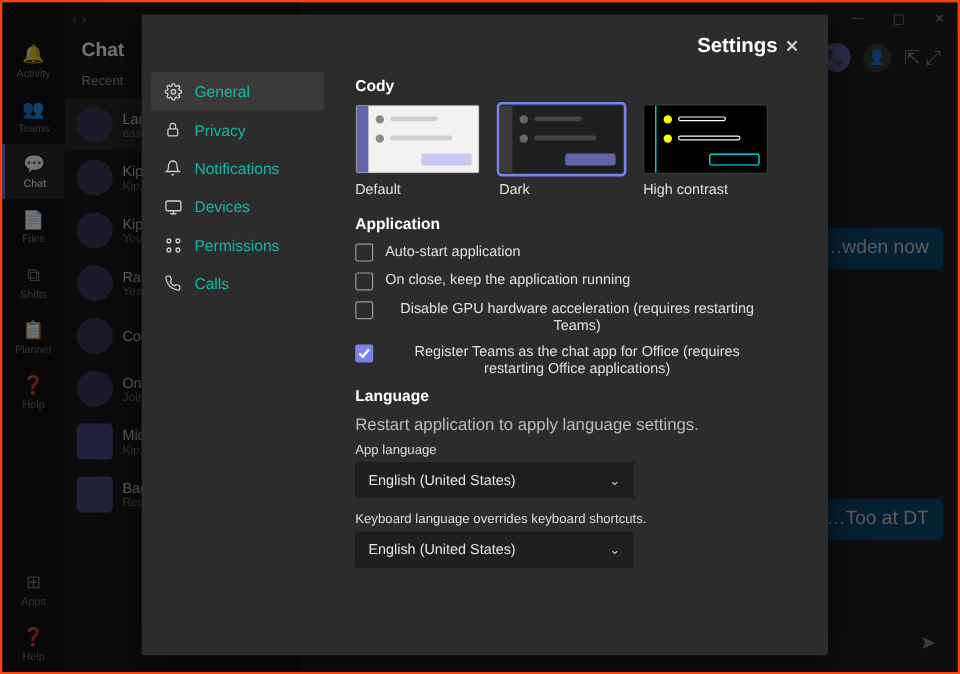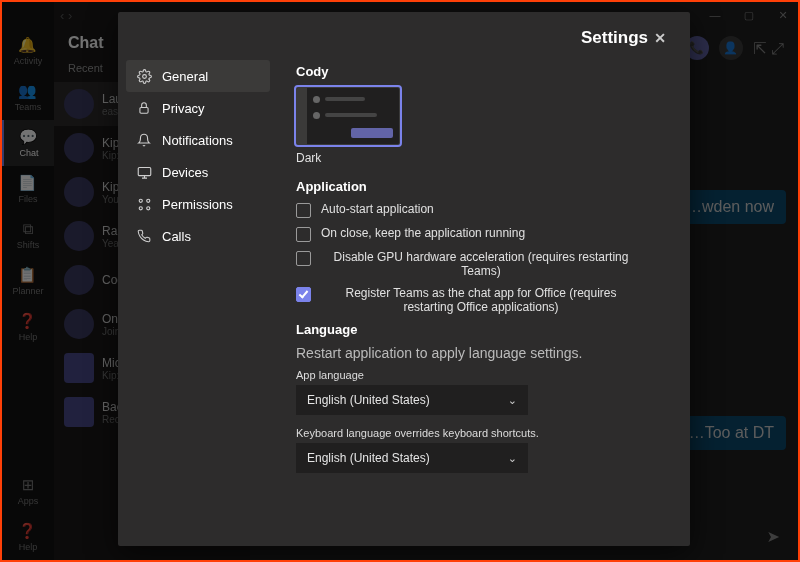--- a/index.html
+++ b/index.html
@@ -28,21 +28,21 @@
 .pill.purple{background:#6264a7;}
 .bubble{background:#0c4a6e;color:#ccc;font-size:16px;border-radius:4px;padding:8px 12px; margin:6px 0; max-width:220px;}
 .send{position:absolute; right:18px; bottom:14px; color:#888; font-size:16px;}
 .dim { position:absolute; inset:0; background:rgba(0,0,0,.55); z-index:5; }
 
 .dialog { position:absolute; left:116px; top:10px; width:572px; height:534px; background:#2d2c2c; z-index:10; color:#e5e5e5; box-shadow:0 8px 30px rgba(0,0,0,.6); border-radius:2px; display:flex; flex-direction:column;}
 .dlg-head { padding:14px 18px 8px; font-size:17px; font-weight:600; color:#fff; display:flex; justify-content:flex-end; align-items:center; }
 .dlg-head .xbtn{width:24px;height:24px;display:flex;align-items:center;justify-content:center;color:#ccc;font-size:14px;cursor:pointer;}
 .dlg-body{display:flex; flex:1; overflow:hidden;}
 .dlg-side{width:160px; padding:2px 8px 8px;}
-.side-item{display:flex; align-items:center; gap:10px; height:32px; padding:0 10px; border-radius:3px; font-size:13px; color:#ffffff; cursor:pointer;}
+.side-item{display:flex; align-items:center; gap:10px; height:32px; padding:0 10px; border-radius:3px; font-size:13px; color:#14b8a6; cursor:pointer;}
 .side-item.sel{background:#3b3a39;}
 .side-item .sic{width:16px;display:flex;justify-content:center;color:#cfcfcf;}
 .dlg-main{flex:1; padding:2px 18px 12px; overflow:auto;}
 .sect-h{font-size:13px; font-weight:700; color:#fff; margin:4px 0 8px;}
 .sect-sub{font-size:14px; color:#bbb; margin-bottom:8px;}
 .themes{display:flex; gap:16px; margin-bottom:14px;}
 .theme{width:104px; cursor:pointer;}
 .theme .thumb{width:104px; height:58px; border-radius:2px; border:1px solid #3a3a3a; overflow:hidden; position:relative;}
 .theme .caption{font-size:12px; color:#e0e0e0; text-align:left; padding-top:6px;}
 .theme.sel .thumb{outline:2px solid #7b83eb;}
@@ -255,31 +255,53 @@
               <path d="M22 16.92v3a2 2 0 01-2.18 2 19.8 19.8 0 01-8.63-3.07 19.5 19.5 0 01-6-6A19.8 19.8 0 012.12 4.18 2 2 0 014.11 2h3a2 2 0 012 1.72c.12.96.34 1.9.66 2.81a2 2 0 01-.45 2.11L8.09 9.91a16 16 0 006 6l1.27-1.27a2 2 0 012.11-.45c.91.32 1.85.54 2.81.66A2 2 0 0122 16.92z"></path>
             </svg>
           </span>
         <span>Calls</span>
       </div>
     </div>
 
     <div class="dlg-main">
       <div class="sect-h">Cody</div>
       <div class="themes">
+        <div class="theme">
+          <div class="thumb" style="background:#f3f2f1;">
+            <div class="lbar" style="background:#6264a7;"></div>
+            <div class="dot" style="left:16px;top:8px;background:#8a8a8a;"></div>
+            <div class="item" style="left:28px;top:9px;width:40px;background:#cfcfcf;"></div>
+            <div class="dot" style="left:16px;top:24px;background:#8a8a8a;"></div>
+            <div class="item" style="left:28px;top:25px;width:52px;background:#cfcfcf;"></div>
+            <div class="msg" style="right:6px;bottom:6px;width:42px;background:#c7c9f0;"></div>
+          </div>
+          <div class="caption">Default</div>
+        </div>
         <div class="theme sel">
           <div class="thumb" style="background:#201f1f;">
             <div class="lbar" style="background:#3b3a39;"></div>
             <div class="dot" style="left:16px;top:8px;background:#666;"></div>
             <div class="item" style="left:28px;top:9px;width:40px;background:#444;"></div>
             <div class="dot" style="left:16px;top:24px;background:#666;"></div>
             <div class="item" style="left:28px;top:25px;width:52px;background:#444;"></div>
             <div class="msg" style="right:6px;bottom:6px;width:42px;background:#6264a7;"></div>
           </div>
           <div class="caption">Dark</div>
         </div>
+        <div class="theme">
+          <div class="thumb" style="background:#000;">
+            <div class="lbar" style="background:#000;border-right:1px solid #0ff;"></div>
+            <div class="dot" style="left:16px;top:8px;background:#ff0;"></div>
+            <div class="item" style="left:28px;top:9px;width:40px;background:transparent;border:1px solid #fff;"></div>
+            <div class="dot" style="left:16px;top:24px;background:#ff0;"></div>
+            <div class="item" style="left:28px;top:25px;width:52px;background:transparent;border:1px solid #fff;"></div>
+            <div class="msg" style="right:6px;bottom:6px;width:42px;background:transparent;border:1px solid #0ff;"></div>
+          </div>
+          <div class="caption">High contrast</div>
+        </div>
       </div>
 
       <div class="sect-h">Application</div>
       <div id="app-checks">
           <div class="chk-row">
             <div class="chk"></div>
             <span style="max-width: 320px;">Auto-start application</span>
           </div>
           <div class="chk-row">
             <div class="chk"></div>

